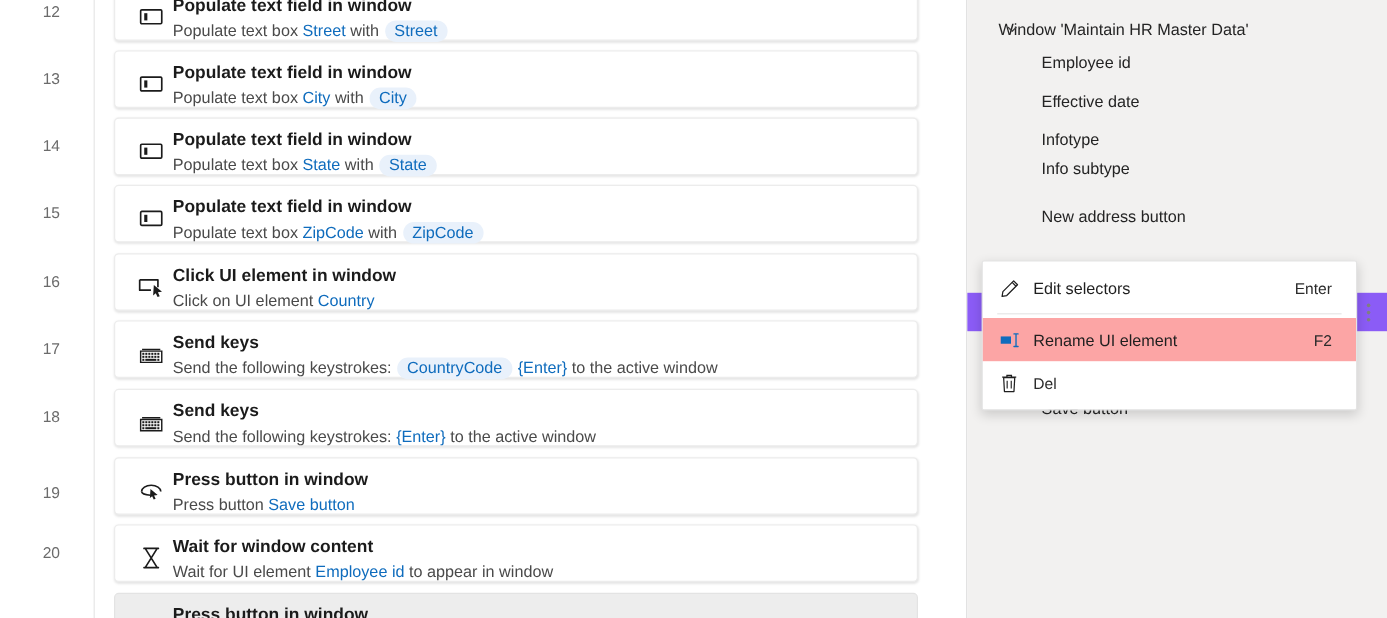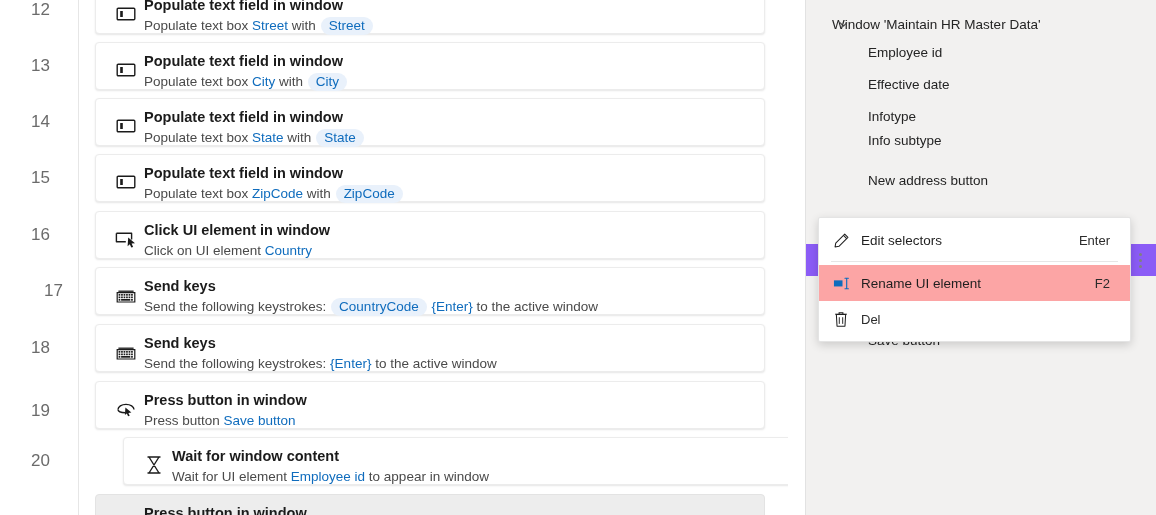--- a/index.html
+++ b/index.html
@@ -24,21 +24,21 @@
 
   #gutter-divider {
     position: absolute; left: 78px; top: 0;
     width: 1px; height: 515px;
     background: #e6e6e6;
   }
   .row-num {
     width: 66px;
     text-align: right;
     padding-right: 16px;
-    font-size: 17px;
+    font-size: 13px;
     color: #6b6b6b;
     line-height: 14px;
     flex: 0 0 66px;
   }
 
   .card {
     position: absolute;
     left: 95px;
     width: 670px;
     background: #ffffff;
@@ -251,21 +251,21 @@
             <svg width="22" height="18" viewBox="0 0 22 18">
               <path d="M1.4 3.2 h15.2 v6.2 M1.4 3.2 v8.6 h9.4" fill="none" stroke="#1b1b1b" stroke-width="1.4" stroke-linejoin="round"></path>
               <path d="M13.2 7.6 L20 13.2 L16.6 13.6 L18.1 16.9 L16.3 17.6 L14.8 14.3 L12.6 16.2 Z" fill="#1b1b1b"></path>
             </svg>
           </div>
           <div class="card-body">
             <div class="card-title">Click UI element in window</div>
             <div class="card-sub"><span>Click on UI element </span><span class="tok-link">Country</span></div>
           </div>
         </div>
-        <div class="row-num" style="position: absolute; left: 13px; top: 284px;">17</div>
+        <div class="row-num" style="position: absolute; left: 0px; top: 284px;">17</div>
         <div class="card" style="top: 267px; height: 48px;">
           <div class="card-icon">
             <svg width="22" height="17" viewBox="0 0 22 17">
               <path d="M3.4 4.2 h15.2" stroke="#1b1b1b" stroke-width="1.3" fill="none"></path>
               <path d="M2.2 5.6 h17.6 v9.4 h-17.6 z" fill="none" stroke="#1b1b1b" stroke-width="1.2"></path>
               <g fill="#1b1b1b">
                 <rect x="3.6" y="7" width="1.7" height="1.7"></rect>
                 <rect x="6.1" y="7" width="1.7" height="1.7"></rect>
                 <rect x="8.6" y="7" width="1.7" height="1.7"></rect>
                 <rect x="11.1" y="7" width="1.7" height="1.7"></rect>
@@ -326,21 +326,21 @@
               <path d="M3 8.6 a8 3.2 0 0 0 7.4 3.1" fill="none" stroke="#1b1b1b" stroke-width="1.4"></path>
               <path d="M10.4 6.6 L16.4 11.6 L13.4 11.9 L14.7 14.7 L13.1 15.3 L11.8 12.5 L9.9 14.1 Z" fill="#1b1b1b"></path>
             </svg>
           </div>
           <div class="card-body">
             <div class="card-title">Press button in window</div>
             <div class="card-sub"><span>Press button </span><span class="tok-link">Save button</span></div>
           </div>
         </div>
         <div class="row-num" style="position: absolute; left: 0px; top: 454px;">20</div>
-        <div class="card" style="top: 437px; height: 48px; margin-left: 28px;">
+        <div class="card" style="top: 437px; height: 48px;">
           <div class="card-icon">
             <svg width="18" height="20" viewBox="0 0 18 20">
               <path d="M3 2 h12 M3 18 h12 M4 2 L14 18 M14 2 L4 18" fill="none" stroke="#1b1b1b" stroke-width="1.4" stroke-linecap="round"></path>
             </svg>
           </div>
           <div class="card-body">
             <div class="card-title">Wait for window content</div>
             <div class="card-sub"><span>Wait for UI element </span><span class="tok-link">Employee id</span><span> to appear in window</span></div>
           </div>
         </div>

